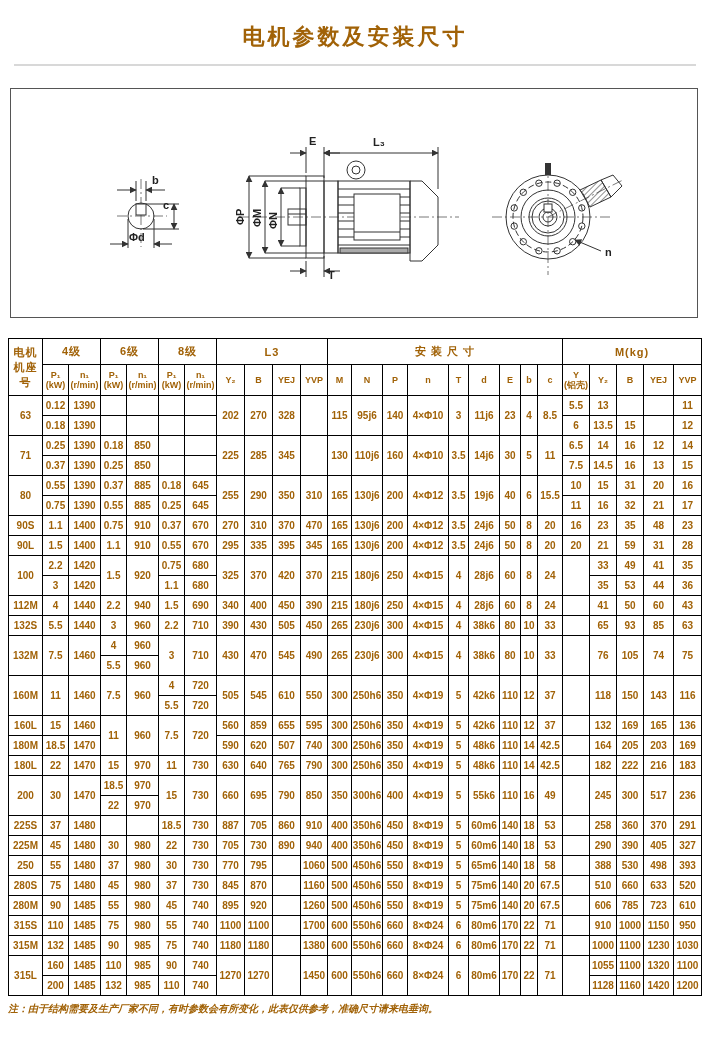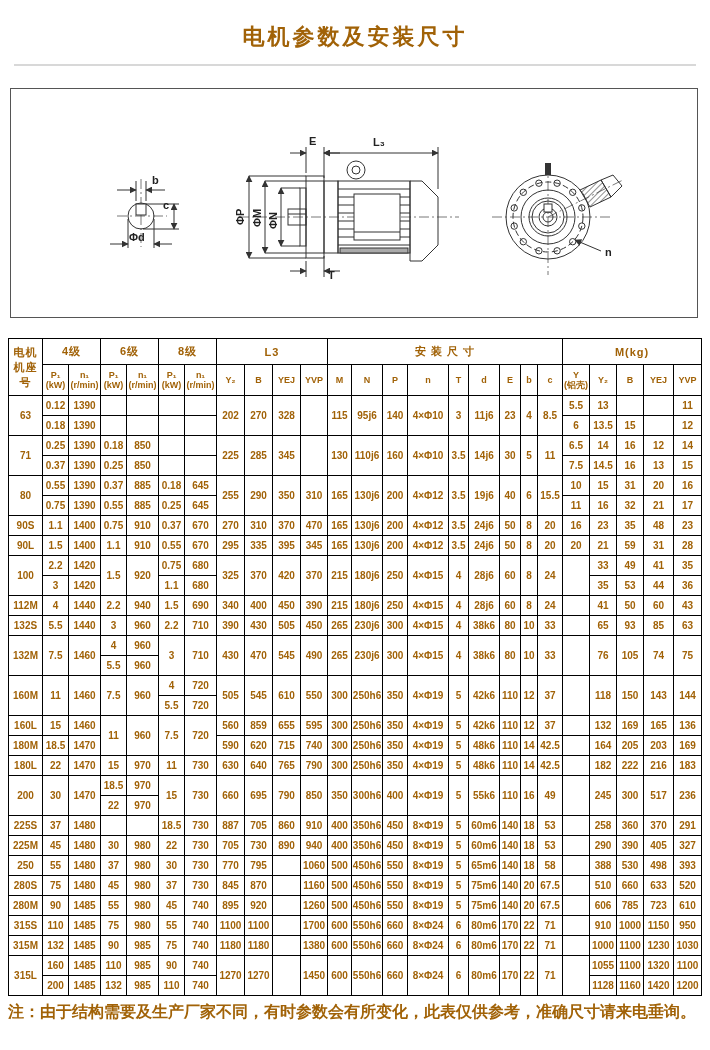--- a/index.html
+++ b/index.html
@@ -8,21 +8,21 @@
   .title{position:absolute;top:22px;left:0;width:100%;text-align:center;
          font-size:22px;font-weight:bold;letter-spacing:3px;}
   .title-rule{position:absolute;top:64px;left:14px;width:682px;height:2px;background:#d8d8d8;}
   .diagram-box{position:absolute;top:88px;left:10px;width:686px;height:228px;border:1px solid #555;}
   .spec-table{position:absolute;top:338px;left:8px;border-collapse:collapse;table-layout:fixed;width:694px;}
   .spec-table th,.spec-table td{border:1px solid #000;text-align:center;vertical-align:middle;
          padding:0;font-weight:bold;overflow:hidden;white-space:pre-line;}
   .spec-table thead tr.h1 th{height:25px;font-size:11px;letter-spacing:1px;margin-left:40px;}
   .spec-table thead tr.h2 th{height:30px;font-size:9px;line-height:1.15;letter-spacing:0;}
   .spec-table tbody td{height:19px;font-size:10px;line-height:1;}
-  .note{position:absolute;top:1002px;left:8px;width:694px;font-size:16px;font-weight:bold;}
+  .note{position:absolute;top:1002px;left:8px;width:694px;font-size:10px;font-weight:bold;font-style:italic;}
   svg text{font-family:"Liberation Sans","DejaVu Sans",sans-serif;font-size:11px;font-weight:bold;fill:#222;}
   .thin{stroke:#333;stroke-width:1;fill:none;}
   .cl{stroke:#555;stroke-width:0.8;fill:none;stroke-dasharray:10 3 2 3;}
 </style>
 </head>
 <body>
 
 <div class="page">
 
   <div class="title">电机参数及安装尺寸</div>
@@ -541,21 +541,21 @@
           <td rowspan="2">4×Φ19</td>
           <td rowspan="2">5</td>
           <td rowspan="2">42k6</td>
           <td rowspan="2">110</td>
           <td rowspan="2">12</td>
           <td rowspan="2">37</td>
           <td rowspan="2"></td>
           <td rowspan="2">118</td>
           <td rowspan="2">150</td>
           <td rowspan="2">143</td>
-          <td rowspan="2">144</td>
+          <td rowspan="2">116</td>
         </tr>
         <tr>
           <td>5.5</td>
           <td>720</td>
         </tr>
         <tr>
           <td>160L</td>
           <td>15</td>
           <td>1460</td>
           <td rowspan="2">11</td>
@@ -580,21 +580,21 @@
           <td>169</td>
           <td>165</td>
           <td>136</td>
         </tr>
         <tr>
           <td>180M</td>
           <td>18.5</td>
           <td>1470</td>
           <td>590</td>
           <td>620</td>
-          <td>715</td>
+          <td>507</td>
           <td>740</td>
           <td>300</td>
           <td>250h6</td>
           <td>350</td>
           <td>4×Φ19</td>
           <td>5</td>
           <td>48k6</td>
           <td>110</td>
           <td>14</td>
           <td>42.5</td>

